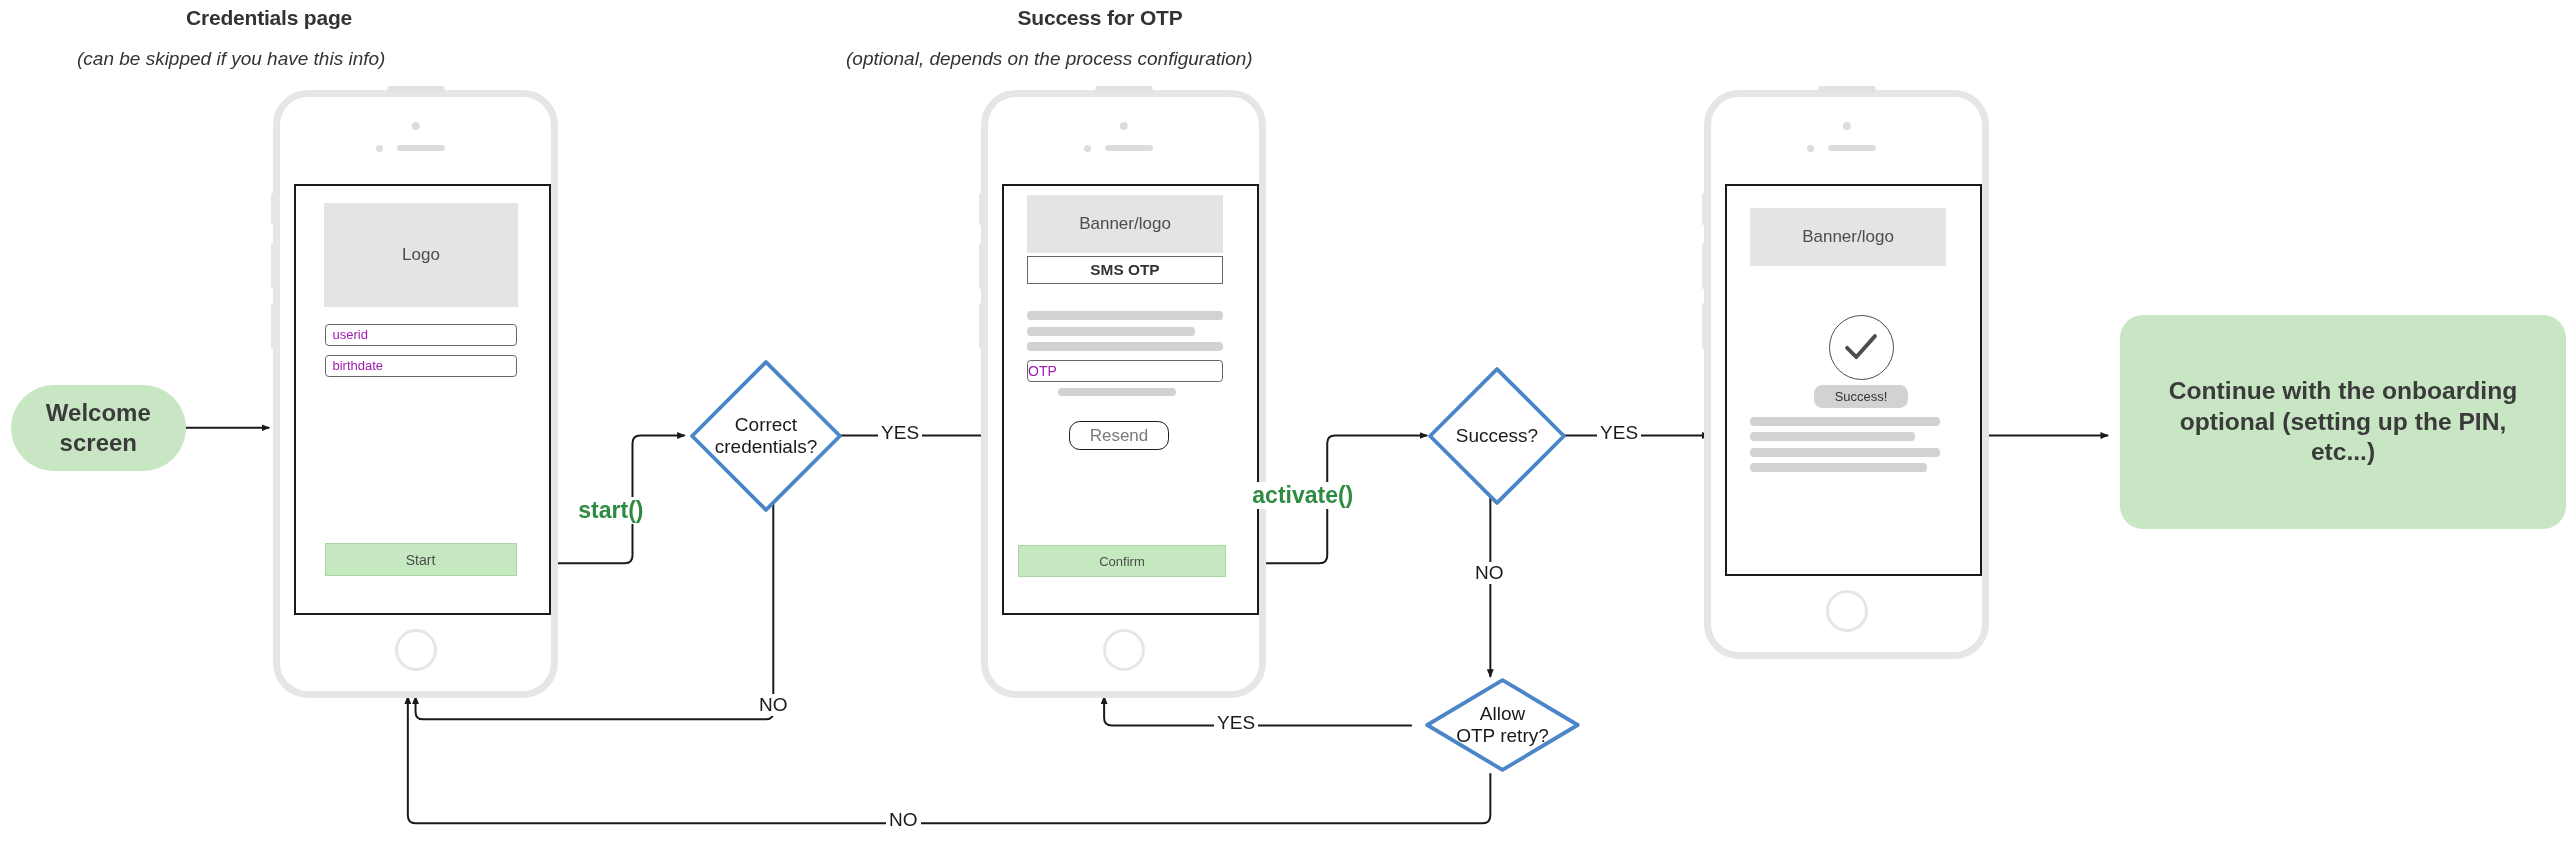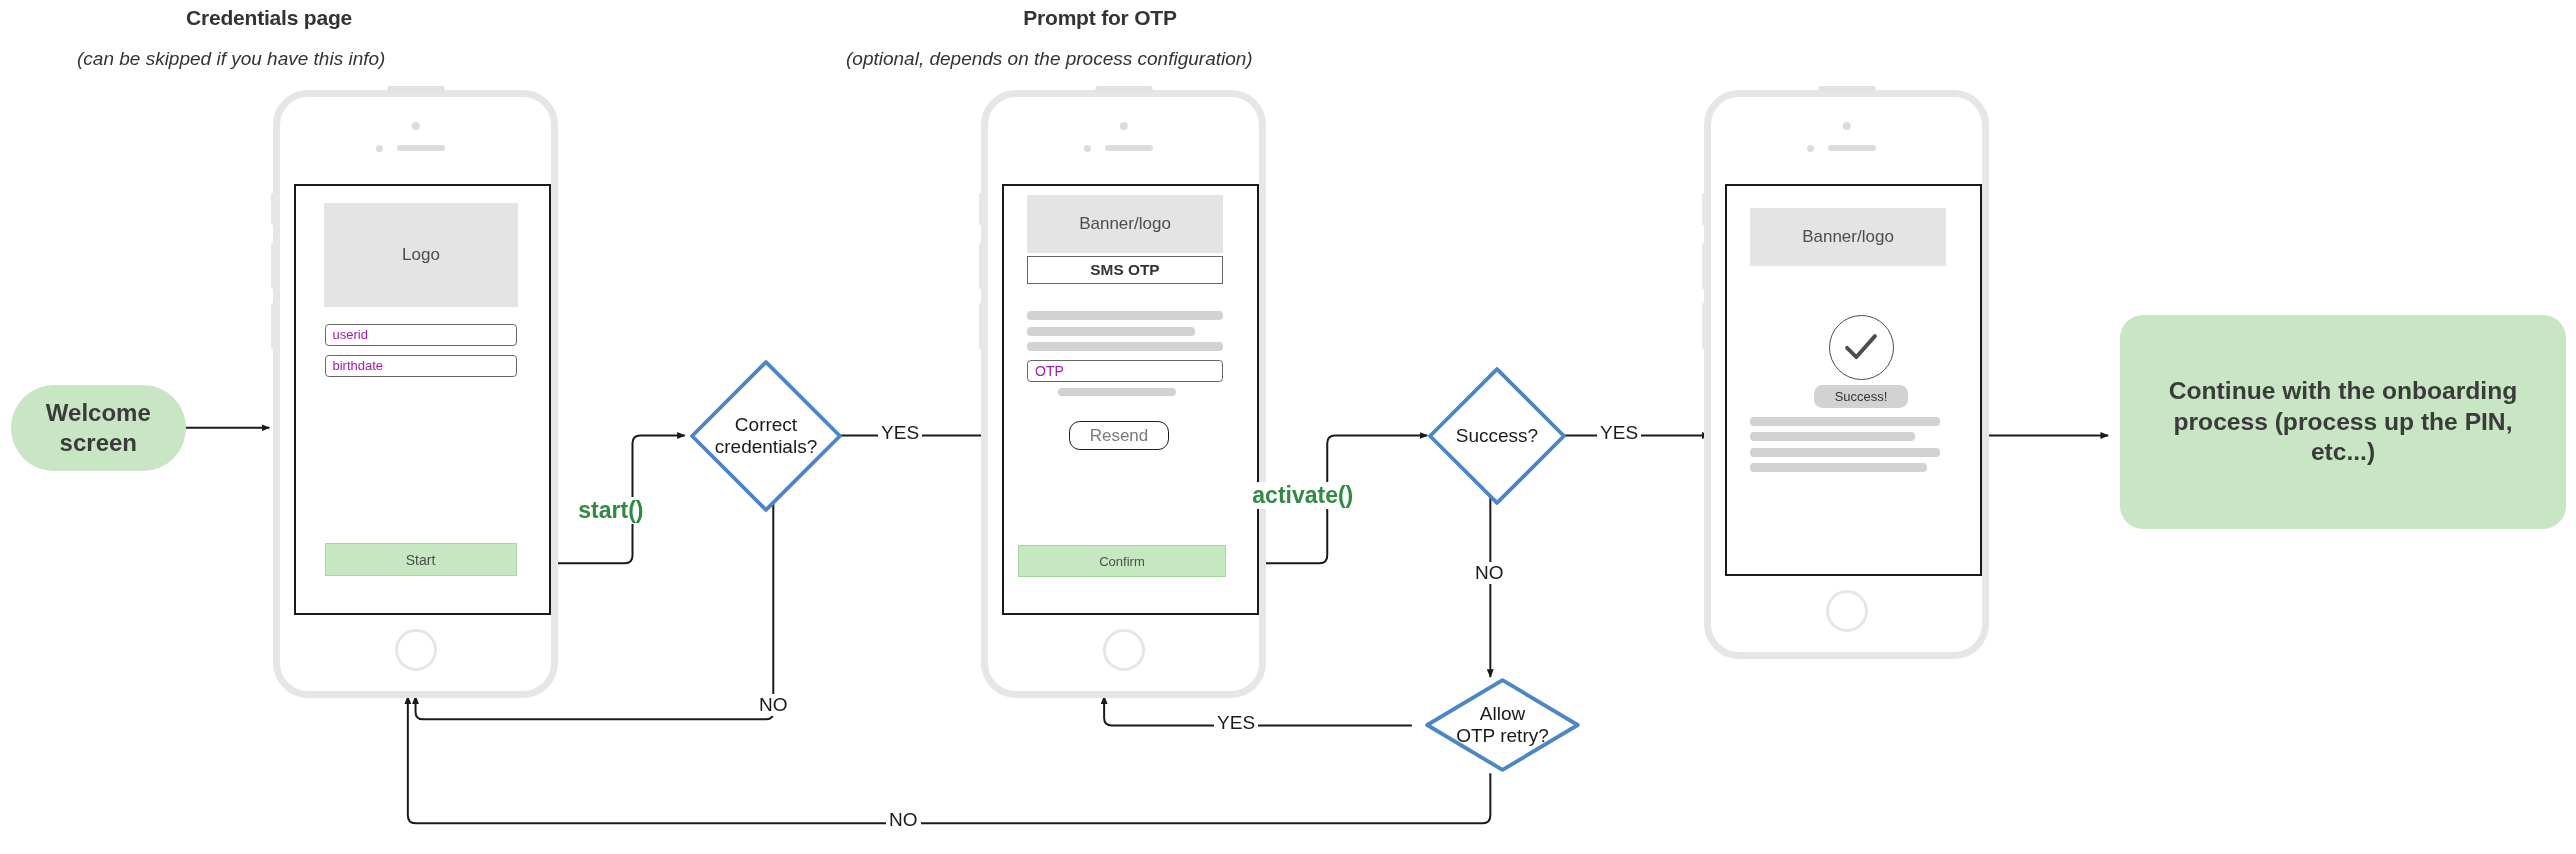--- a/index.html
+++ b/index.html
@@ -261,21 +261,21 @@
 
       <path d="M1835,943 L1445,943 Q1435,943 1435,933 L1435,905" marker-end="url(#arrowhead)"></path>
 
       <path d="M1937,1005 L1937,1060 Q1937,1070 1927,1070 L540,1070 Q530,1070 530,1060 L530,905" marker-end="url(#arrowhead)"></path>
     </g>
   </svg>
 
   <div class="col-title" style="left:123px; top:6.2px; width:292px;">Credentials page</div>
   <div class="col-sub" style="left:77px; top:48px; width:385px;">(can be skipped if you have this info)</div>
 
-  <div class="col-title" style="left:954px; top:6.2px; width:292px;">Prompt for OTP</div>
+  <div class="col-title" style="left:954px; top:6.2px; width:292px;">Success for OTP</div>
   <div class="col-sub" style="left:846px; top:48px; width:508px;">(optional, depends on the process configuration)</div>
 
   <div class="col-title" style="left:1677px; top:41px; width:339px;margin-top:44px;">Success</div>
 
   <div class="terminator" style="left:10.8px; top:385px; width:175px; height:86px; border-radius:43px; font-size:24px;">
     <div>
       <div>Welcome</div>
       <div>screen</div>
     </div>
   </div>
@@ -319,21 +319,21 @@
     <div class="screen" style="left:14px; top:87px; width:257px; height:431px;">
       <div class="wf-box" style="left:23px; top:9.2px; width:196px; height:58px; font-size:17px; align-items:center;">
         <span>Banner/logo</span>
       </div>
       <div class="wf-input wf-input-center" style="left:23px; top:70px; width:196px; height:28px; font-size:15.4px; border-radius:0;">
         <span>SMS OTP</span>
       </div>
       <div class="wf-line" style="left:23px; top:125px; width:196px; height:8.5px;"></div>
       <div class="wf-line" style="left:23px; top:141px; width:168px; height:8.5px;"></div>
       <div class="wf-line" style="left:23px; top:156px; width:196px; height:8.5px;"></div>
-      <div class="wf-input" style="left:23px; top:174px; width:196px; height:22px; font-size:14px; padding-left:7px;">
+      <div class="wf-input" style="left:23px; top:174px; width:196px; height:22px; font-size:14px; ">
         <span>OTP</span>
       </div>
       <div class="wf-line" style="left:54px; top:202px; width:118px; height:7.7px;"></div>
       <div class="wf-btn-pill" style="left:65px; top:235px; width:100px; height:29px; font-size:17px;">
         <span>Resend</span>
       </div>
       <div class="wf-btn-green" style="left:14px; top:359px; width:208px; height:32px; font-size:13px;">
         <span>Confirm</span>
       </div>
     </div>
@@ -399,21 +399,21 @@
       <div>
         <div>Allow</div>
         <div>OTP retry?</div>
       </div>
     </div>
   </div>
 
   <div class="terminator" style="left:2120px; top:315px; width:446px; height:214px; border-radius:23px; font-size:24.6px; padding:0 26px;">
     <div>
       <div>Continue with the onboarding</div>
-      <div>process (process up the PIN,</div>
+      <div>optional (setting up the PIN,</div>
       <div>etc...)</div>
     </div>
   </div>
 
   <div class="api-label" style="left:576px; top:497px;">start()</div>
   <div class="api-label" style="left:1250px; top:482px;">activate()</div>
 
   <div class="edge-label" style="left:878px; top:422px;">YES</div>
   <div class="edge-label" style="left:756px; top:694px;">NO</div>
   <div class="edge-label" style="left:1597px; top:422px;">YES</div>

